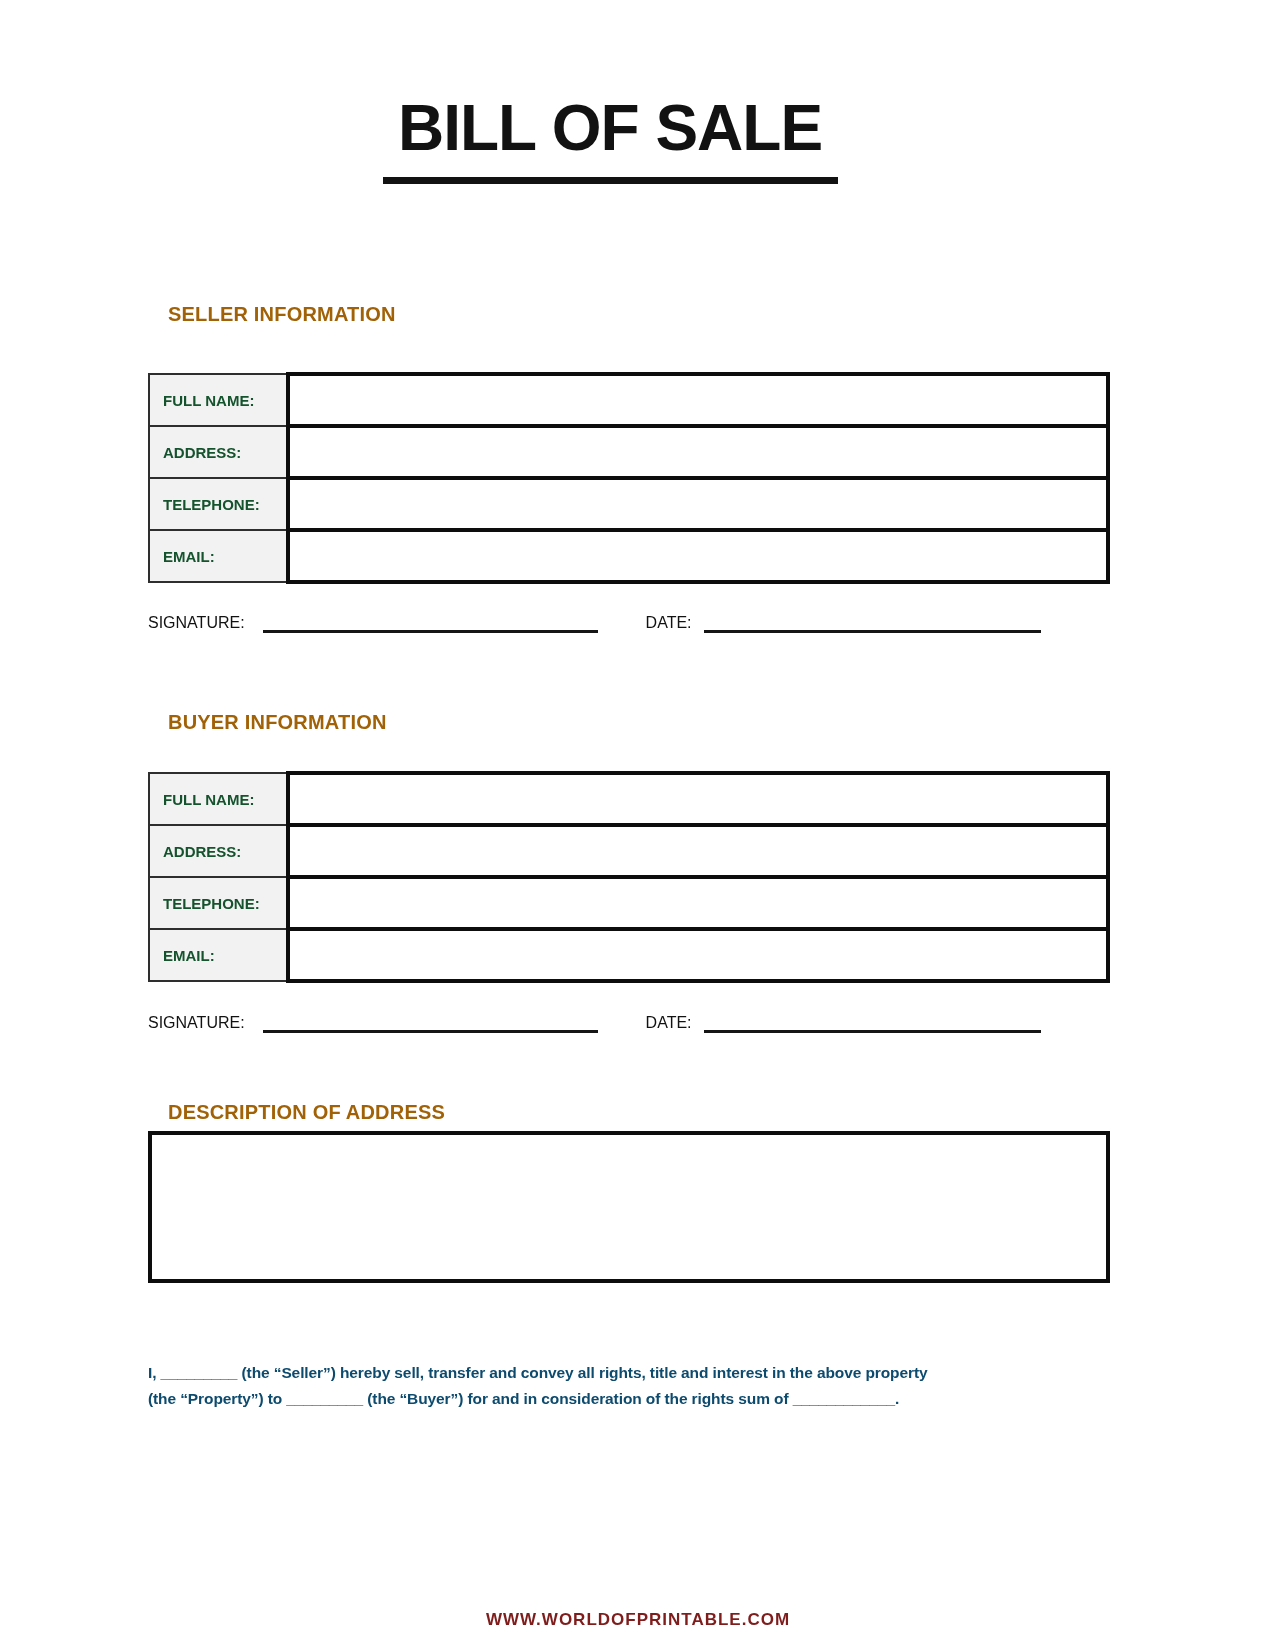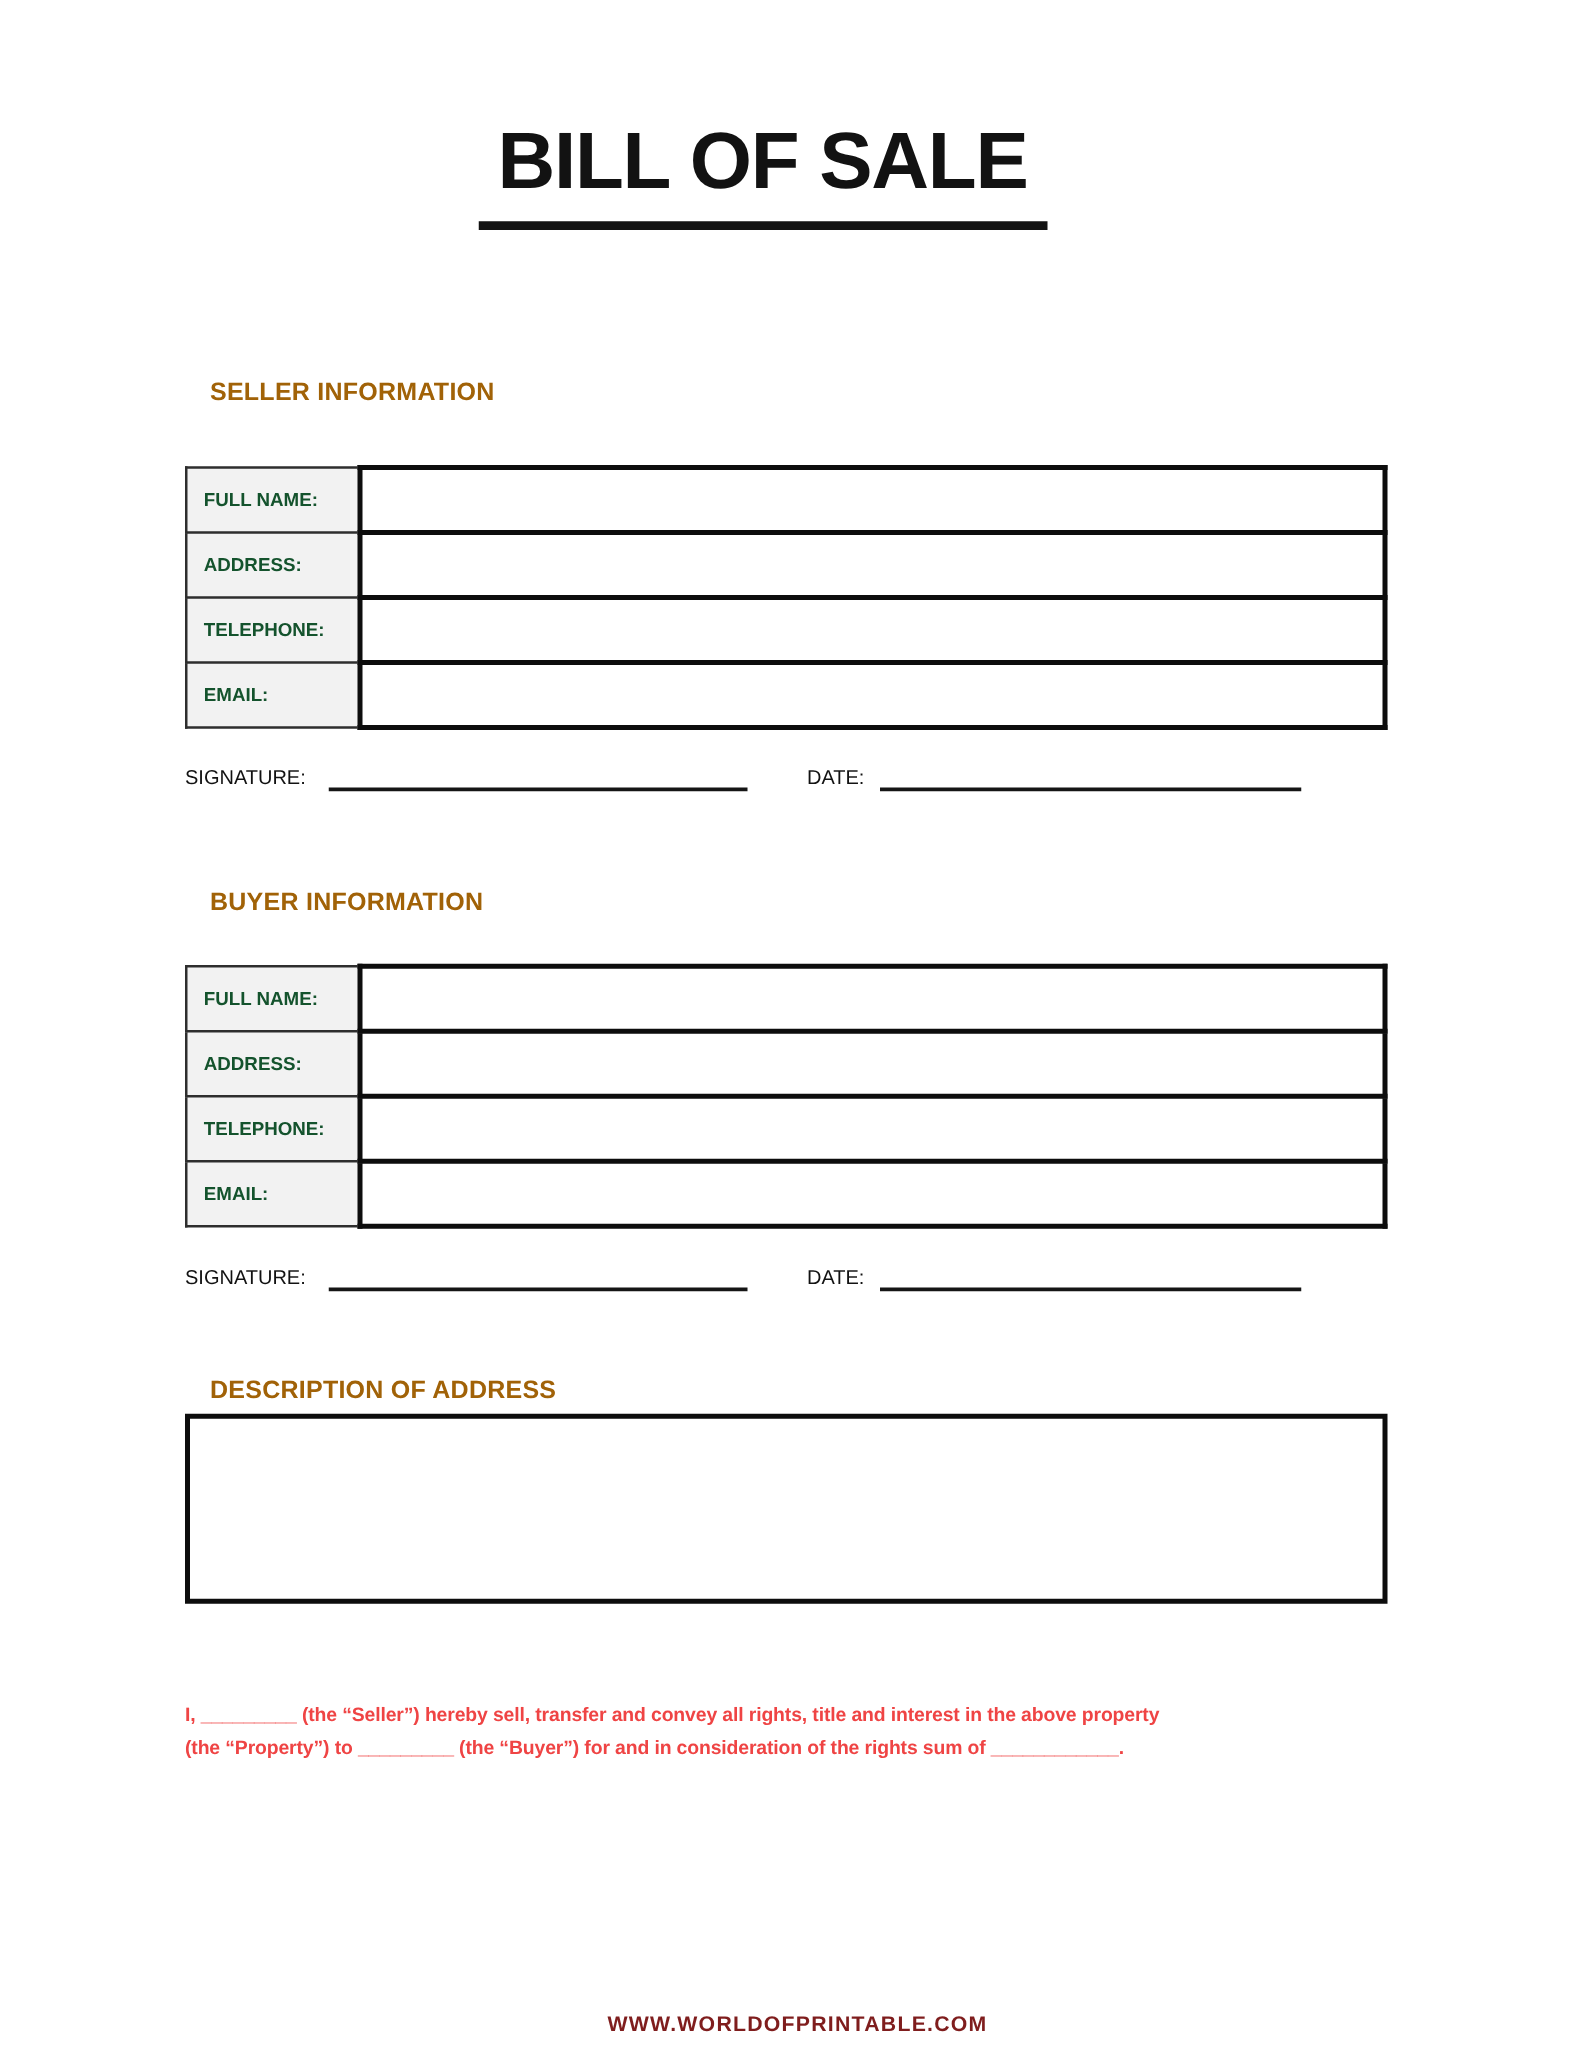--- a/index.html
+++ b/index.html
@@ -43,21 +43,21 @@
   .desc-box {
     position:absolute; left:148px; width:962px; height:152px;
     border:4px solid #0d0d0d; box-sizing:border-box; background:#ffffff;
     font-size:15px; padding:8px 10px;
   }
 
   
   .statement { position:absolute; left:148px; width:1000px; }
   .statement-line {
     font-size:15.5px; font-weight:bold; line-height:26px; letter-spacing:-0.1px;
-    white-space:nowrap; color:#ef4444;
+    white-space:nowrap; color:#0c4a6e;
   }
 
   
   .footer {
     position:absolute; top:1610px; left:0; width:1276px; text-align:center;
     font-size:17px; font-weight:bold; letter-spacing:1px; color:#7f1d1d;
   }
 </style>
 </head>
 <body>

